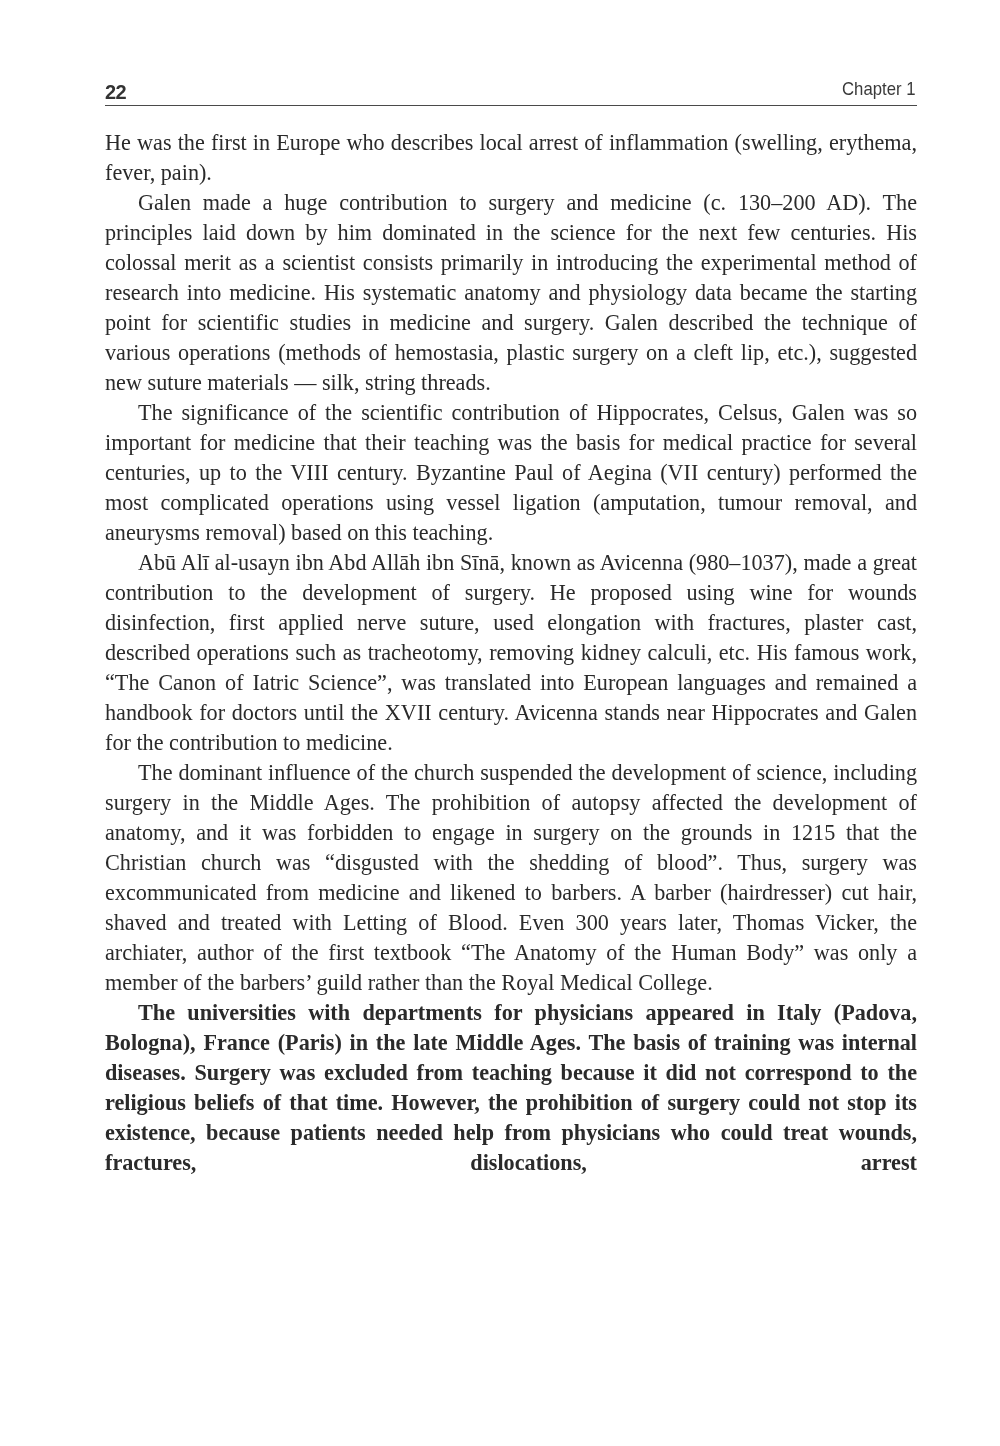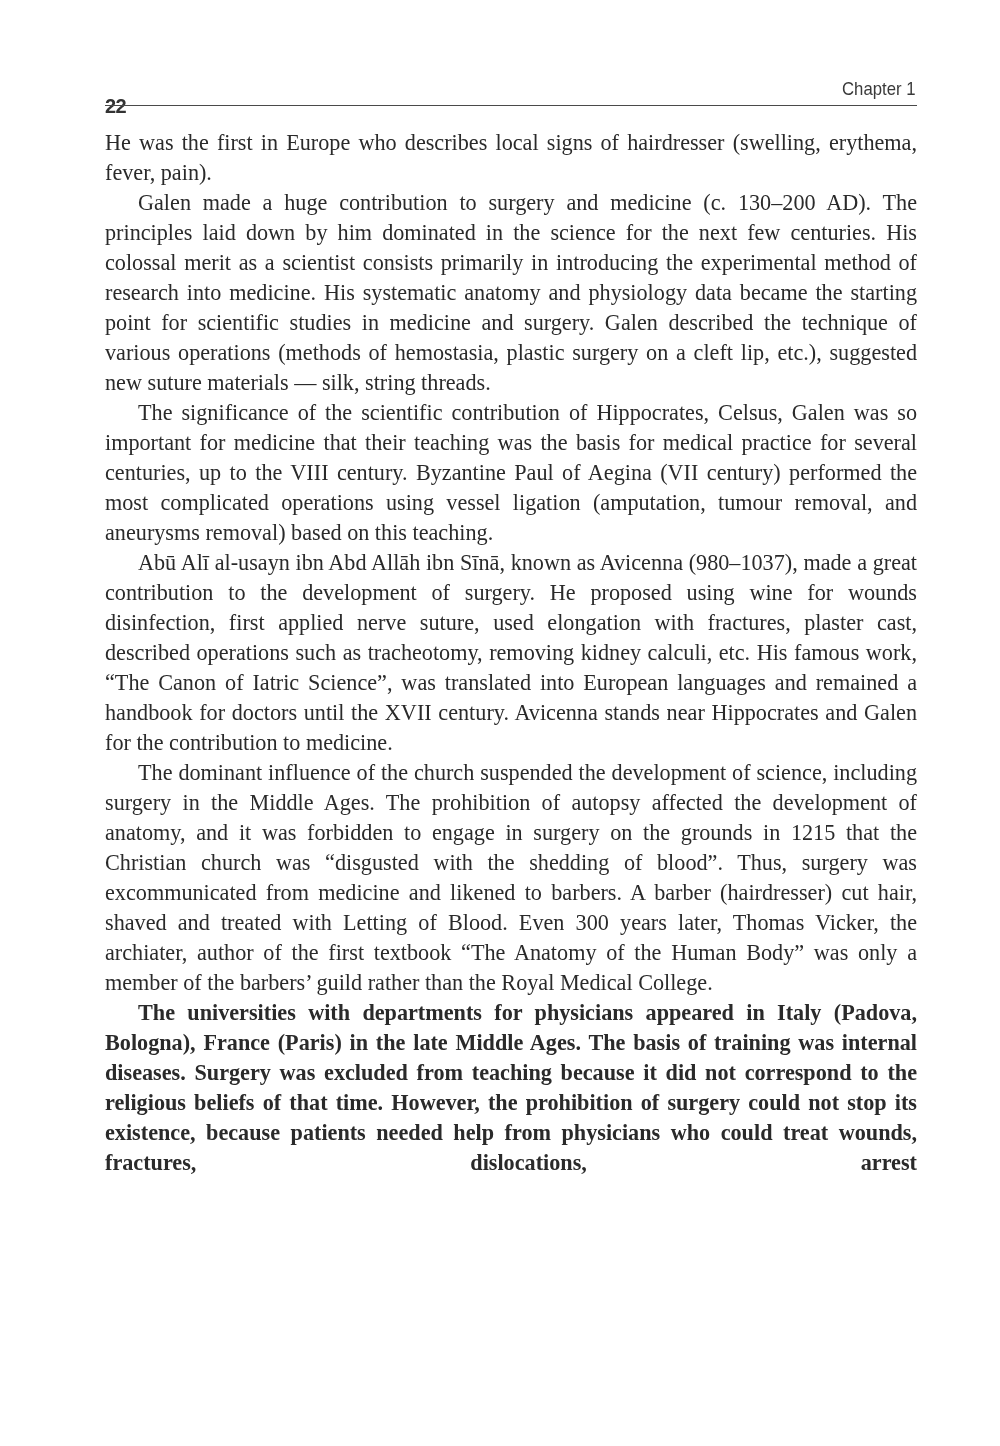--- a/index.html
+++ b/index.html
@@ -19,21 +19,21 @@
       left: 105px;
       top: 76px;
       width: 812px;
       height: 30px;
       font-family: "Liberation Sans", "DejaVu Sans", sans-serif;
       font-stretch: condensed;
     }
     .page-number {
       position: absolute;
       left: 0;
-      top: 19px;
+      top: 5px;
       font-size: 20px;
       font-weight: bold;
       color: #333333;
       letter-spacing: -0.5px;
     }
     .running-head {
       position: absolute;
       right: 2px;
       top: 2px;
       font-size: 19px;
@@ -76,19 +76,19 @@
 </head>
 <body>
 
 <div class="page-header">
   <span class="page-number">22</span>
   <span class="running-head">Chapter 1</span>
 </div>
 <div class="header-rule"></div>
 
 <div class="body-text">
-  <p class="no-indent">He was the first in Europe who describes local signs of hairdresser (swelling, erythema, fever, pain).</p>
+  <p class="no-indent">He was the first in Europe who describes local arrest of inflammation (swelling, erythema, fever, pain).</p>
   <p>Galen made a huge contribution to surgery and medicine (c. 130–200 AD). The principles laid down by him dominated in the science for the next few centuries. His colossal merit as a scientist consists primarily in introducing the experimental method of research into medicine. His systematic anatomy and physiology data became the starting point for scientific studies in medicine and surgery. Galen described the technique of various operations (methods of hemostasia, plastic surgery on a cleft lip, etc.), suggested new suture materials — silk, string threads.</p>
   <p>The significance of the scientific contribution of Hippocrates, Celsus, Galen was so important for medicine that their teaching was the basis for medical practice for several centuries, up to the VIII century. Byzantine Paul of Aegina (VII century) performed the most complicated operations using vessel ligation (amputation, tumour removal, and aneurysms removal) based on this teaching.</p>
   <p>Abū Alī al-usayn ibn Abd Allāh ibn Sīnā, known as Avicenna (980–1037), made a great contribution to the development of surgery. He proposed using wine for wounds disinfection, first applied nerve suture, used elongation with fractures, plaster cast, described operations such as tracheotomy, removing kidney calculi, etc. His famous work, “The Canon of Iatric Science”, was translated into European languages and remained a handbook for doctors until the XVII century. Avicenna stands near Hippocrates and Galen for the contribution to medicine.</p>
   <p>The dominant influence of the church suspended the development of science, including surgery in the Middle Ages. The prohibition of autopsy affected the development of anatomy, and it was forbidden to engage in surgery on the grounds in 1215 that the Christian church was “disgusted with the shedding of blood”. Thus, surgery was excommunicated from medicine and likened to barbers. A barber (hairdresser) cut hair, shaved and treated with Letting of Blood. Even 300 years later, Thomas Vicker, the archiater, author of the first textbook “The Anatomy of the Human Body” was only a member of the barbers’ guild rather than the Royal Medical College.</p>
   <p class="last-line-justified">The universities with departments for physicians appeared in Italy (Padova, Bologna), France (Paris) in the late Middle Ages. The basis of training was internal diseases. Surgery was excluded from teaching because it did not correspond to the religious beliefs of that time. However, the prohibition of surgery could not stop its existence, because patients needed help from physicians who could treat wounds, fractures, dislocations, arrest</p>
 </div>
 
 </body></html>

